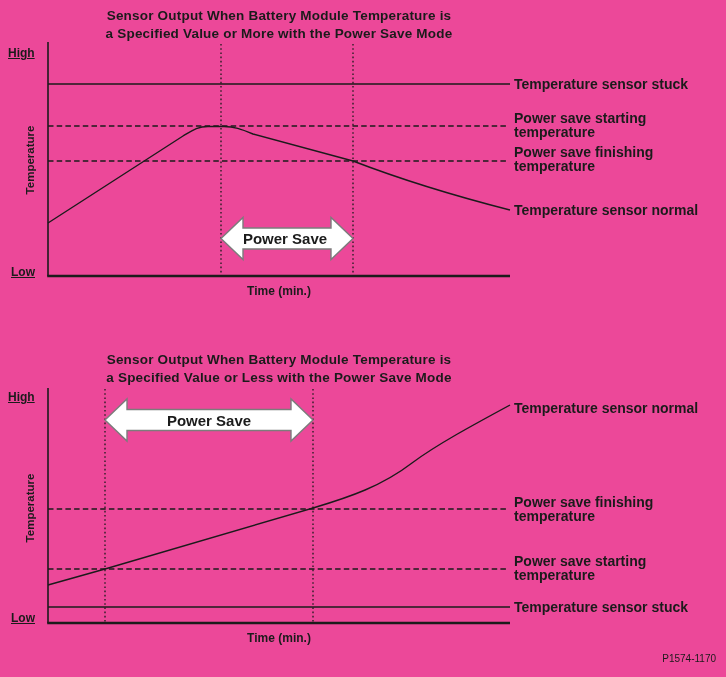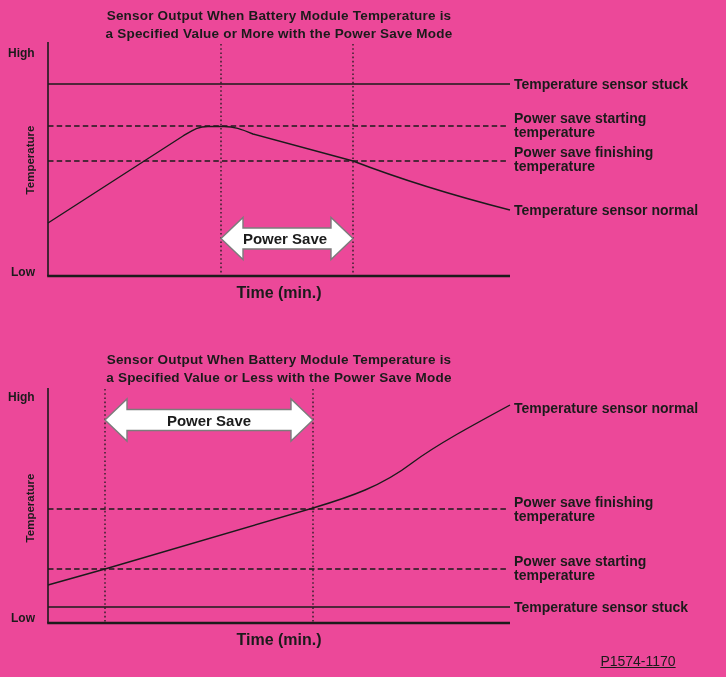--- a/index.html
+++ b/index.html
@@ -6,26 +6,26 @@
   .figure{
     position:relative;
     width:726px;height:677px;
     background:#ec4899;
     font-family:"Liberation Sans",sans-serif;
     overflow:hidden;
   }
   .figure svg{position:absolute;left:0;top:0;}
   .t{position:absolute;color:#1b1b1b;font-weight:bold;}
   .title{font-size:13.5px;line-height:17.5px;text-align:center;white-space:pre-line;letter-spacing:.2px;}
-  .hl{font-size:12px;}
-  .axlab{font-size:16px;text-align:center;}
+  .hl{font-size:12px;text-decoration:underline;}
+  .axlab{font-size:12px;text-align:center;}
   .ll{font-size:14px;line-height:14px;white-space:pre-line;}
   .rot{transform:translate(-50%,-50%) rotate(-90deg);font-size:11.5px;white-space:nowrap;}
   .ps{font-size:15px;transform:translate(-50%,-50%);white-space:nowrap;}
-  .pnum{font-weight:normal;font-size:14px;text-align:center;text-decoration:underline;}
+  .pnum{font-weight:normal;font-size:10px;text-align:right;}
 </style>
 </head>
 <body>
 
 <div class="figure">
 
   <svg width="726" height="677" viewBox="0 0 726 677">
 
     <path d="M48 42 V276" stroke="#1b1b1b" stroke-width="1.6" fill="none"></path>
     <path d="M47.2 276 H510" stroke="#1b1b1b" stroke-width="2.4" fill="none"></path>

